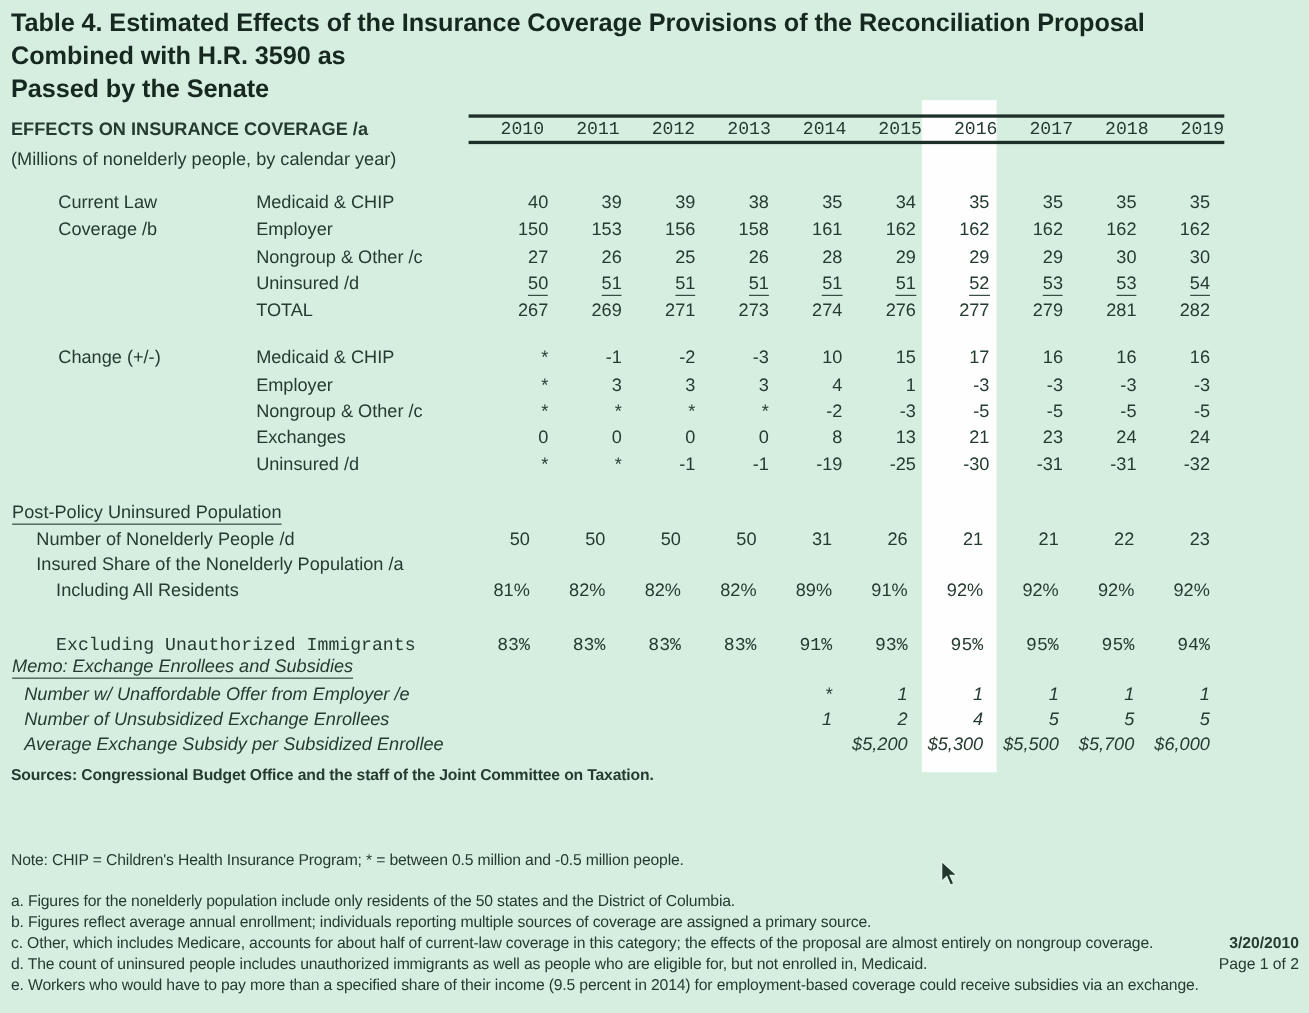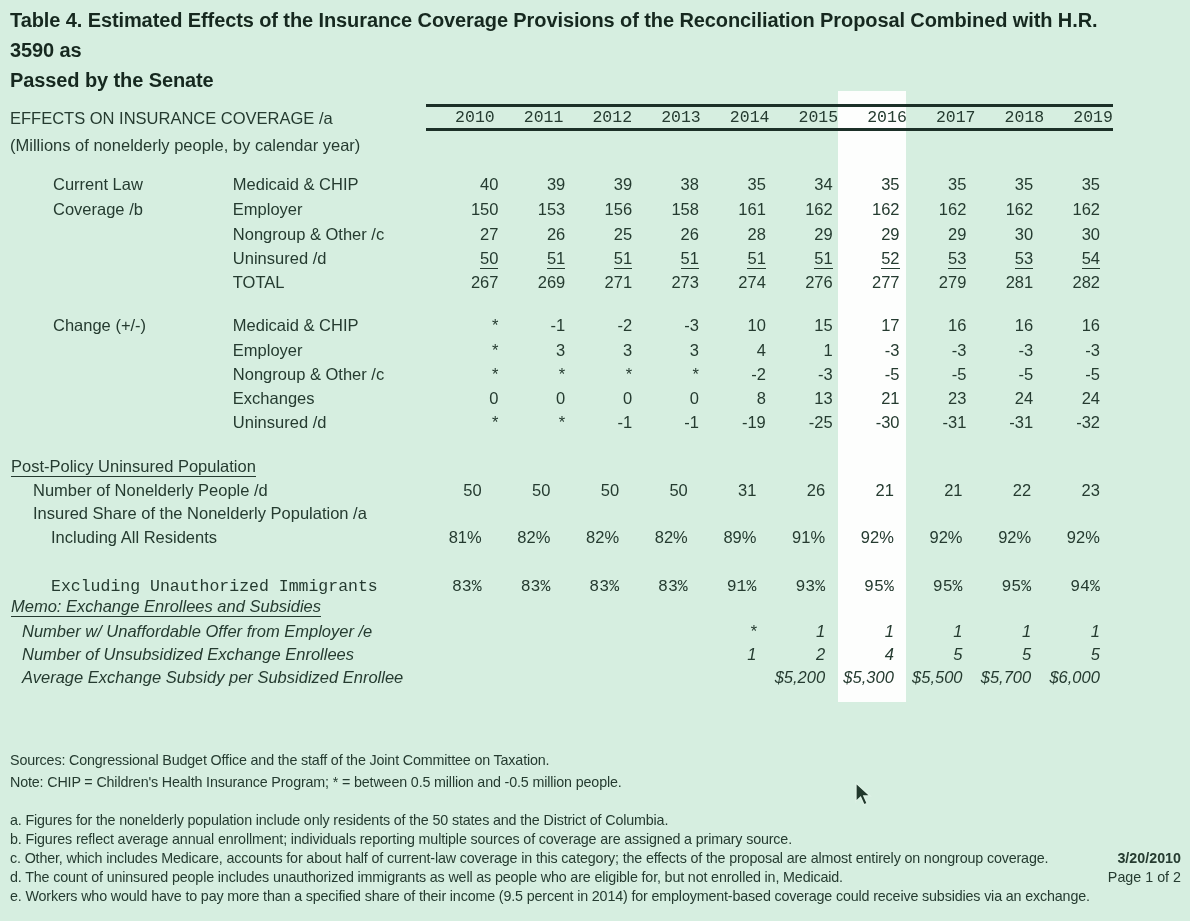--- a/index.html
+++ b/index.html
@@ -4,44 +4,44 @@
 <style>
   html,body{margin:0;padding:0;}
   body{
     width:1190px;height:921px;position:relative;overflow:hidden;
     background:#d6eee0;color:#253b30;
     font-family:"Liberation Sans", sans-serif;
     -webkit-font-smoothing:antialiased;
   }
   .title{
     position:absolute;left:10px;top:5px;width:1130px;
-    font-size:20px;font-weight:bold;line-height:30px;color:#16281f;
+    font-size:23px;font-weight:bold;line-height:30px;color:#16281f;
     letter-spacing:-0.1px;
   }
   .band{
     position:absolute;left:838px;top:91px;width:68px;height:611px;
     background:#fdfefd;z-index:1;
   }
   .rule{position:absolute;left:426px;width:687px;height:2.5px;background:#1c3028;z-index:3;}
   .rule-top{top:104px;}
   .rule-bot{top:128px;}
-  .eff-header{position:absolute;left:10px;top:107px;font-size:16.5px;font-weight:normal;line-height:22px;z-index:2;}
+  .eff-header{position:absolute;left:10px;top:107px;font-size:16.5px;font-weight:bold;line-height:22px;z-index:2;}
   .sub-header{position:absolute;left:10px;top:133px;font-size:16.5px;line-height:25px;z-index:2;}
   .years{position:absolute;left:426px;top:107px;display:flex;z-index:2;}
   .ycell{width:68.7px;text-align:right;font-size:16.5px;line-height:22px;font-family:Liberation Mono, monospace;}
   .trow{position:absolute;left:0;display:flex;width:1113px;height:25px;line-height:25px;font-size:16.5px;z-index:2;}
   .g1{width:207px;padding-left:21px;box-sizing:border-box;white-space:nowrap;margin-left:32px;}
   .g2{width:219px;box-sizing:border-box;white-space:nowrap;}
   .lbl-span{width:426px;box-sizing:border-box;white-space:nowrap;}
   .vcell{width:68.7px;text-align:right;box-sizing:border-box;padding-right:13px;white-space:nowrap;}
   .u-val{border-bottom:1.8px solid currentColor;display:inline-block;line-height:19px;}
   .heading-u{border-bottom:1.5px solid currentColor;padding-bottom:1px;margin-top:40px;}
   .memo{font-style:italic;}
   .smalltext{position:absolute;left:10px;font-size:14.3px;line-height:19px;letter-spacing:-0.15px;z-index:2;white-space:nowrap;}
-  .src{top:751px;}
+  .src{top:696px;font-weight:bold;}
   .note{top:773px;}
   .fn-a{top:811px;}
   .fn-b{top:830px;}
   .fn-c{top:849px;}
   .fn-d{top:868px;}
   .fn-e{top:887px;}
   .stamp{position:absolute;left:949px;width:232px;text-align:right;font-size:14.3px;line-height:19px;z-index:4;}
   .stamp-date{top:849px;font-weight:bold;}
   .stamp-page{top:868px;}
   .cursor{position:absolute;left:855px;top:782px;z-index:5;}

